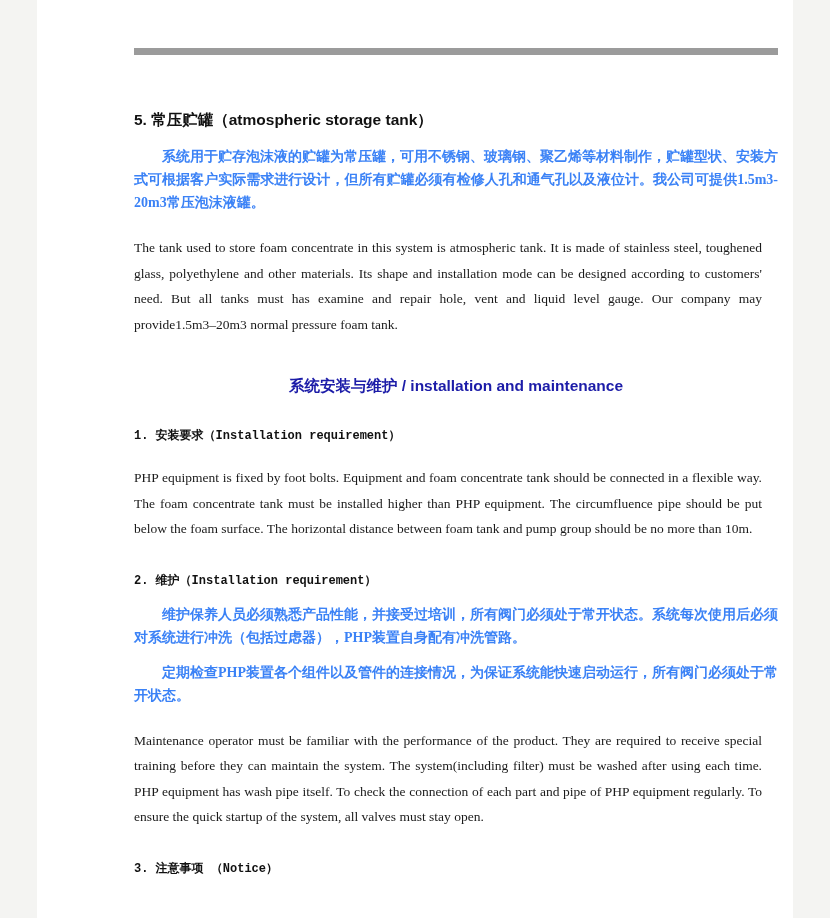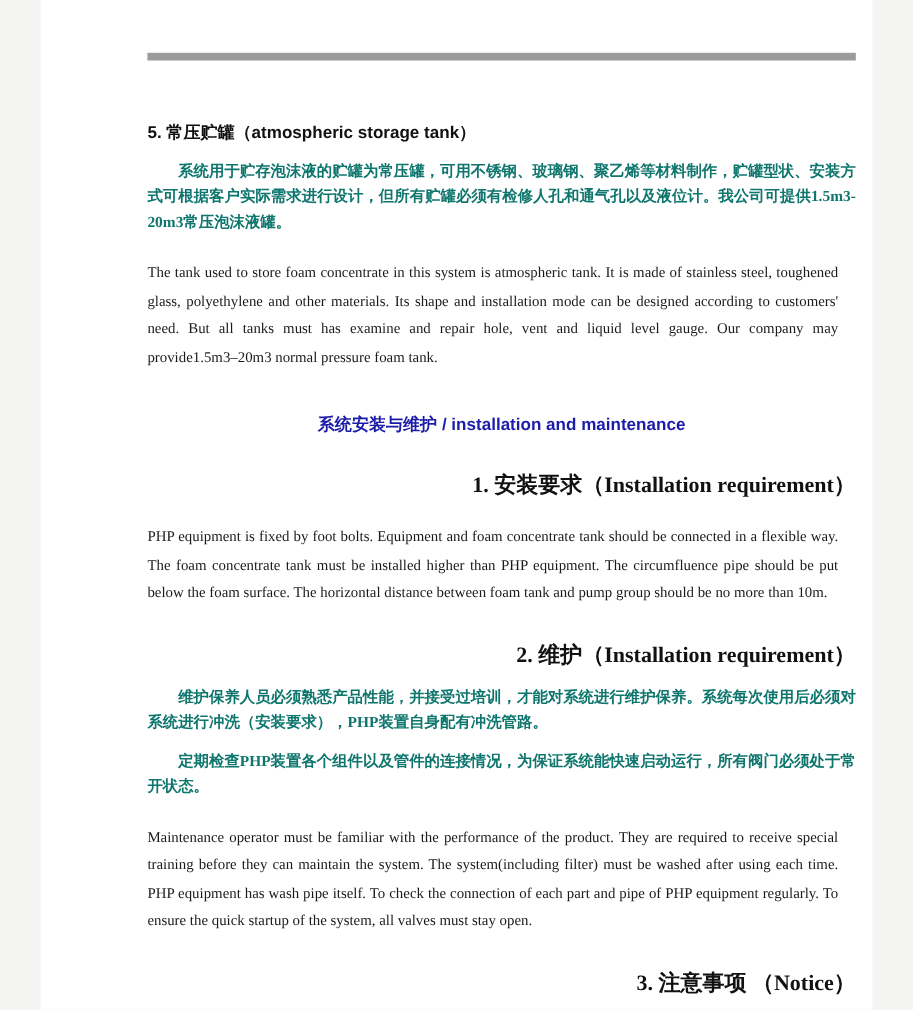--- a/index.html
+++ b/index.html
@@ -36,44 +36,43 @@
     font-size: 15.5px;
     color: #111111;
   }
   .cn-para {
     margin: 14px 0 0 0;
     font-size: 14px;
     line-height: 23px;
     text-align: justify;
     text-indent: 2em;
     font-weight: bold;
-    color: #0f766e;
+    color: #3b82f6;
   }
   .en-para {
     margin: 21px 16px 0 0;
     font-size: 13.5px;
     line-height: 25.5px;
     text-align: justify;
     color: #1a1a1a;
   }
   .h-blue {
     margin: 39px 0 0 0;
     font-family: "Liberation Sans", "DejaVu Sans", sans-serif;
     font-weight: bold;
     font-size: 15.5px;
     color: #1c1ca8;
     text-align: center;
   }
   .h-sub {
     margin: 30px 0 0 0;
-    font-family: Liberation Serif, serif;
+    font-family: Liberation Mono, monospace;
     font-weight: bold;
-    font-size: 20px;
+    font-size: 12px;
     color: #111111;
-    text-align: right;
   }
   .cn-follow {
     margin-top: 12px;
     font-family: Liberation Serif, serif;
   }
 </style>
 </head>
 <body>
 
 <div class="page">
@@ -84,20 +83,20 @@
     <h2 class="h-tank">5. 常压贮罐（atmospheric storage tank）</h2>
     <p class="cn-para">系统用于贮存泡沫液的贮罐为常压罐，可用不锈钢、玻璃钢、聚乙烯等材料制作，贮罐型状、安装方式可根据客户实际需求进行设计，但所有贮罐必须有检修人孔和通气孔以及液位计。我公司可提供1.5m3-20m3常压泡沫液罐。</p>
     <p class="en-para">The tank used to store foam concentrate in this system is atmospheric tank. It is made of stainless steel, toughened glass, polyethylene and other materials. Its shape and installation mode can be designed according to customers' need. But all tanks must has examine and repair hole, vent and liquid level gauge. Our company may provide1.5m3–20m3 normal pressure foam tank.</p>
 
     <h1 class="h-blue">系统安装与维护 / installation and maintenance</h1>
 
     <h3 class="h-sub">1.  安装要求（Installation requirement）</h3>
     <p class="en-para">PHP equipment is fixed by foot bolts. Equipment and foam concentrate tank should be connected in a flexible way. The foam concentrate tank must be installed higher than PHP equipment. The circumfluence pipe should be put below the foam surface. The horizontal distance between foam tank and pump group should be no more than 10m.</p>
 
     <h3 class="h-sub">2.  维护（Installation requirement）</h3>
-    <p class="cn-para">维护保养人员必须熟悉产品性能，并接受过培训，才能对系统进行维护保养。系统每次使用后必须对系统进行冲洗（安装要求），PHP装置自身配有冲洗管路。</p>
+    <p class="cn-para">维护保养人员必须熟悉产品性能，并接受过培训，所有阀门必须处于常开状态。系统每次使用后必须对系统进行冲洗（包括过虑器），PHP装置自身配有冲洗管路。</p>
     <p class="cn-para cn-follow">定期检查PHP装置各个组件以及管件的连接情况，为保证系统能快速启动运行，所有阀门必须处于常开状态。</p>
     <p class="en-para">Maintenance operator must be familiar with the performance of the product. They are required to receive special training before they can maintain the system. The system(including filter) must be washed after using each time. PHP equipment has wash pipe itself. To check the connection of each part and pipe of PHP equipment regularly. To ensure the quick startup of the system, all valves must stay open.</p>
 
     <h3 class="h-sub">3.  注意事项 （Notice）</h3>
 
   </div>
 </div>
 
 </body></html>

